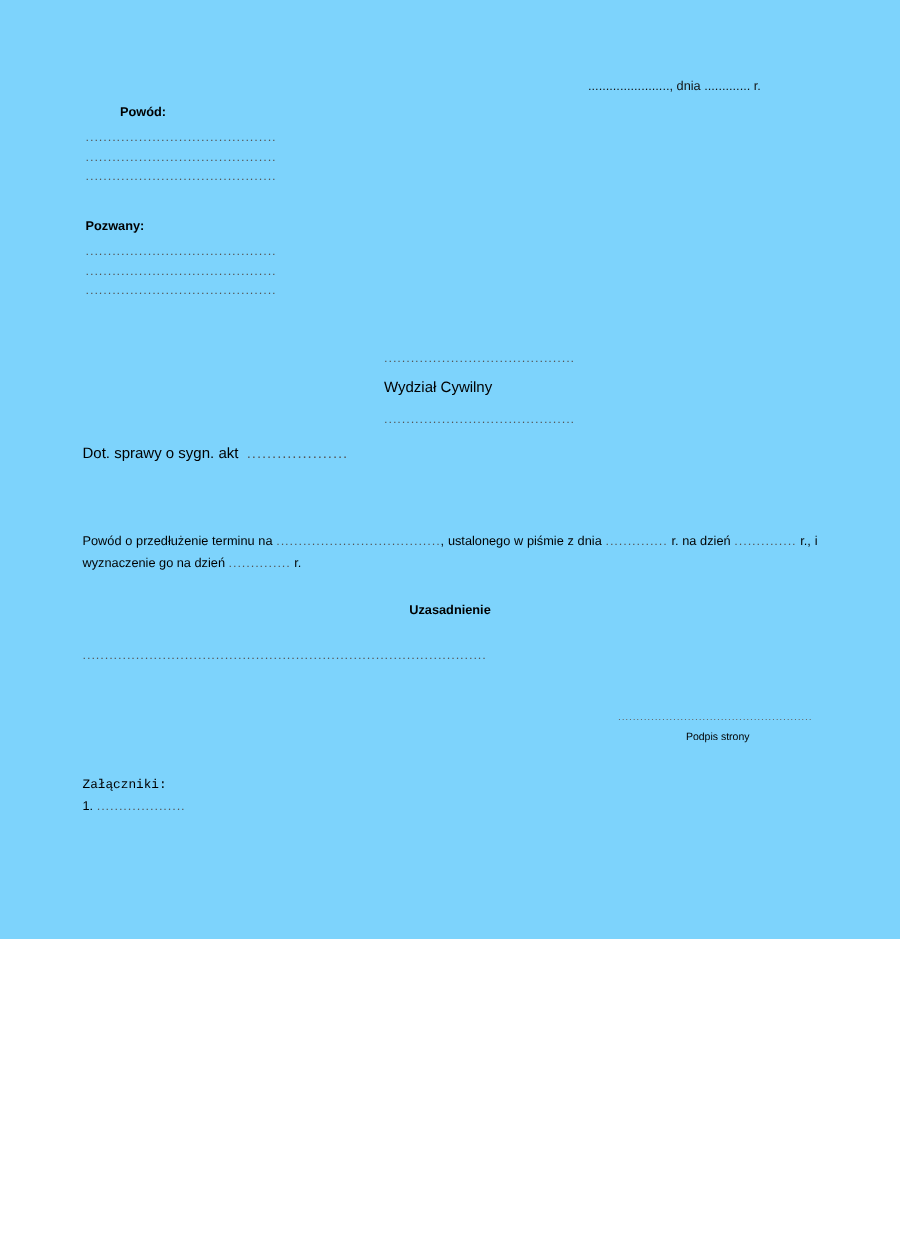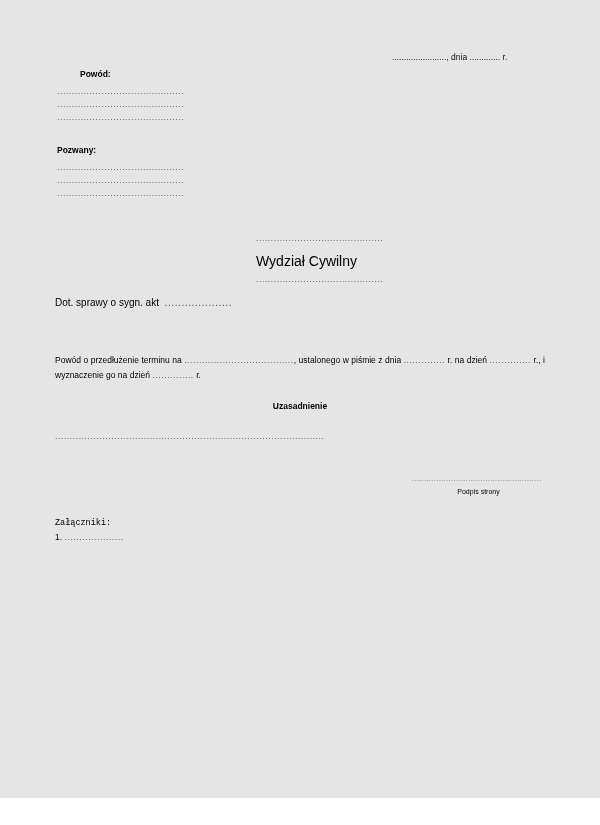--- a/index.html
+++ b/index.html
@@ -7,22 +7,22 @@
     padding: 0;
     background: #ffffff;
   }
   body {
     font-family: "Liberation Sans", sans-serif;
     color: #000000;
   }
   .page {
     position: relative;
     width: 600px;
-    height: 798px;
-    background: #e5e5e5;
+    height: 626px;
+    background: #7dd3fc;
     overflow: hidden;
   }
 
   
   .dots {
     position: absolute;
     font-size: 8.5px;
     line-height: 11px;
     color: #555;
     letter-spacing: 0.6px;
@@ -56,21 +56,21 @@
     font-size: 8.5px;
     color: #555;
     letter-spacing: 0.6px;
     white-space: nowrap;
     overflow: hidden;
     width: 162px;
   }
   .court-name {
     position: absolute;
     left: 256px;
-    font-size: 14px;
+    font-size: 10px;
     color: #000;
   }
 
   
   .case-ref {
     position: absolute;
     left: 55px;
     top: 297px;
     font-size: 10px;
     white-space: pre;

